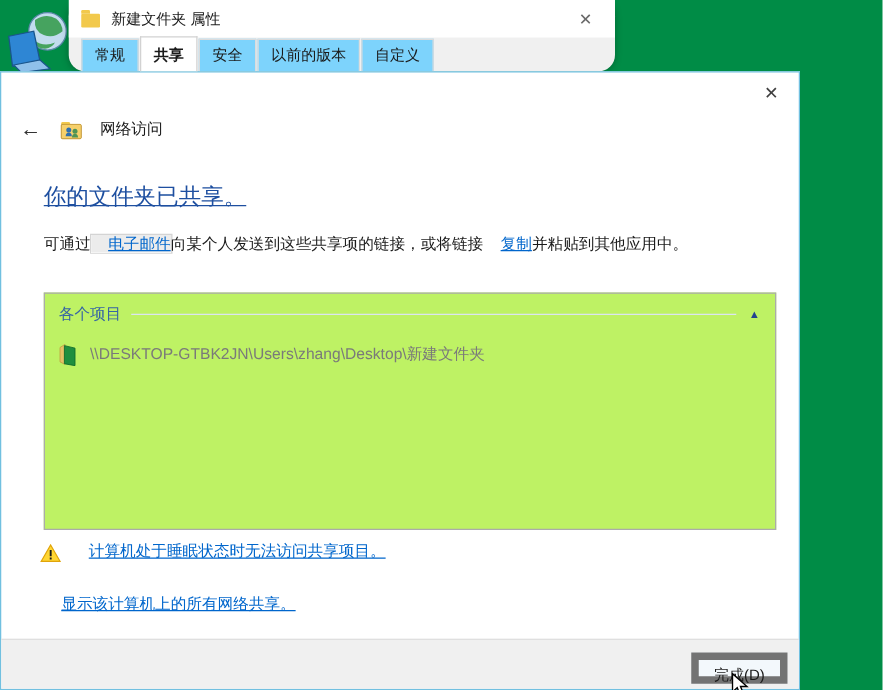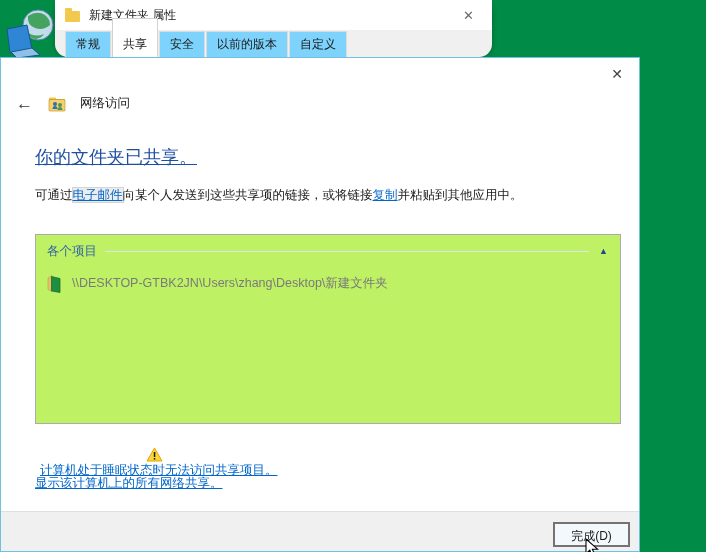--- a/index.html
+++ b/index.html
@@ -13,50 +13,50 @@
   .desktop-icon{position:absolute;left:4px;top:8px;width:58px;height:50px;}
   
   .props-window{position:absolute;left:55px;top:0;width:437px;height:57px;background:#f0f0f0;box-shadow:0 0 6px rgba(0,0,0,.25);border-radius:13px;}
   .props-titlebar{height:30px;background:#ffffff;display:flex;align-items:center;padding:0 10px;}
   .folder-icon-small{width:15px;height:11px;background:#f2c94c;border-radius:1px;position:relative;flex:0 0 auto;margin-top:2px;}
   .folder-icon-small::before{content:"";position:absolute;left:0;top:-3px;width:7px;height:3px;background:#f2c94c;border-radius:1px 1px 0 0;}
   .props-title{font-size:12px;color:#1a1a1a;margin-left:9px;flex:1;white-space:nowrap;}
   .props-close{color:#6a6a6a;font-size:13px;line-height:13px;padding:3px 6px;margin-right:2px;}
   .props-tabs{position:absolute;left:10px;bottom:0;display:flex;align-items:flex-end;}
   .tab{font-size:12px;color:#1a1a1a;background:#7dd3fc;border:1px solid #dcdcdc;border-bottom:none;padding:4px 10px 4px;margin-right:1px;white-space:nowrap;}
-  .tab.active{background:#ffffff;padding-top:17px;border-color:#d2d2d2;position:relative;z-index:2;}
+  .tab.active{background:#ffffff;padding-top:6px;border-color:#d2d2d2;position:relative;z-index:2;font-weight:bold;}
   
   .wizard{position:absolute;left:0;top:57px;width:640px;height:495px;background:#ffffff;border:1px solid #71C0E0;box-sizing:border-box;}
   .wizard-close{position:absolute;top:6px;right:11px;font-size:14px;line-height:14px;color:#404040;padding:3px 5px;}
   .wizard-header{position:absolute;top:37px;left:9px;display:flex;align-items:center;}
   .back-arrow{font-size:17px;line-height:17px;color:#333333;padding:0 6px;}
   .share-folder-icon{margin-left:9px;flex:0 0 auto;display:block;}
   .wizard-title{font-size:12.5px;color:#1a1a1a;margin-left:14px;white-space:nowrap;}
   .wizard-heading{position:absolute;top:87px;left:34px;font-size:18px;color:#1E4FA0;white-space:nowrap;text-decoration:underline;}
   .wizard-para{position:absolute;top:129px;left:34px;font-size:12.5px;color:#1a1a1a;white-space:nowrap;}
-  .link{color:#0066CC;text-decoration:underline;cursor:pointer;}
+  .link{color:#0066CC;text-decoration:underline;cursor:pointer;padding-left:14px;}
   .email-link{background:#ececec;box-shadow:0 0 0 1px #d4d4d4;}
   
   .group-box{position:absolute;left:34px;top:176px;width:586px;height:190px;border:1px solid #ABABAB;box-sizing:border-box;background:#bef264;}
   .group-head{display:flex;align-items:center;padding:8px 12px 0 11px;}
   .group-label{font-size:12.5px;color:#3665A4;white-space:nowrap;}
   .group-line{flex:1;height:1px;background:#dbe5f1;margin:0 10px 0 8px;}
   .caret-up{font-size:9px;color:#24448F;line-height:9px;}
   .share-item{display:flex;align-items:flex-start;padding:12px 0 0 10px;}
   .item-folder-icon{flex:0 0 auto;margin-top:2px;display:block;}
   .item-text{margin-left:10px;}
   .item-name{font-size:12.5px;color:#1a1a1a;}
   .item-path{font-size:12.5px;color:#7a7a7a;margin-top:3px;}
   
-  .warning-row{position:absolute;left:31px;top:389px;display:flex;align-items:center;flex-direction:column;}
+  .warning-row{position:absolute;left:31px;top:375px;display:flex;align-items:flex-end;}
   .warning-row .link{margin-left:8px;font-size:12.5px;}
   .showall-link{position:absolute;left:34px;top:417px;font-size:12.5px;}
   
   .wizard-footer{position:absolute;left:0;bottom:0;width:100%;height:40px;background:#f0f0f0;border-top:1px solid #dfdfdf;box-sizing:border-box;}
-  .finish-btn{position:absolute;right:9px;top:10px;width:77px;height:25px;background:#f3f8fc;border:2px solid #737373;box-sizing:border-box;font-size:12px;color:#1a1a1a;text-align:center;line-height:22px;font-family:inherit;}
+  .finish-btn{position:absolute;right:9px;top:10px;width:77px;height:25px;background:#f3f8fc;border:6px solid #737373;box-sizing:border-box;font-size:12px;color:#1a1a1a;text-align:center;line-height:22px;font-family:inherit;}
   
   .mouse-cursor{position:absolute;left:585px;top:538px;}
 </style>
 </head>
 <body>
 
 <div class="desktop-icon">
   <svg width="58" height="50" viewBox="0 0 58 50">
     <circle cx="34" cy="17" r="15" fill="#c2dcee" stroke="#5b87a8" stroke-width="1"></circle>
     <path d="M24 8 q9 -6 17 -1 q5 4 5 10 q-7 6 -15 3 q-8 -3 -7 -12" fill="#46a35f"></path>

